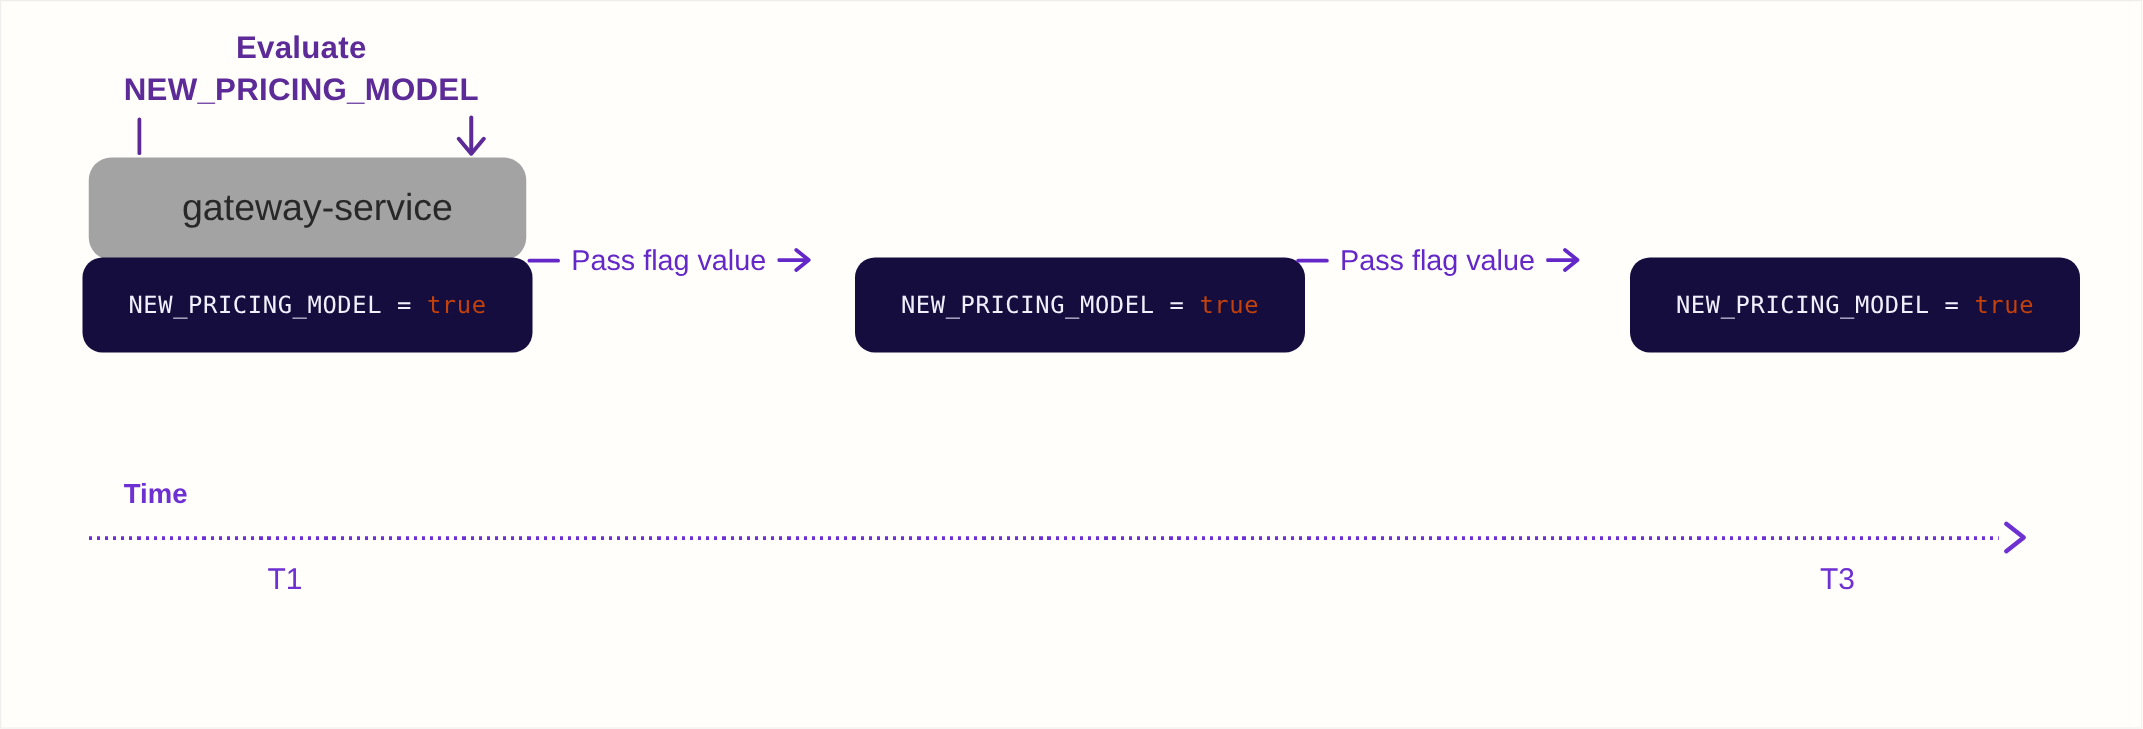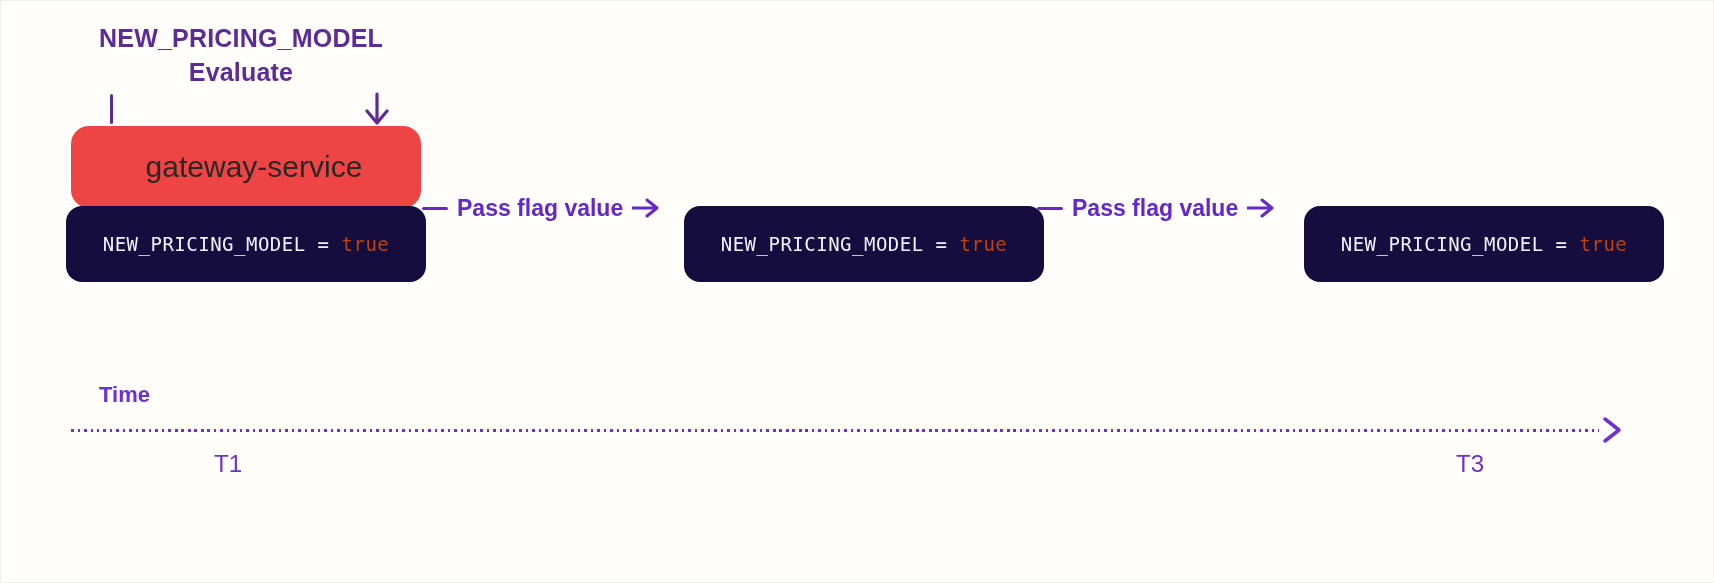--- a/index.html
+++ b/index.html
@@ -18,41 +18,41 @@
   .tick-line {
     position:absolute; left:109px; top:93px; width:3px; height:30px;
     background:#5d2b98; border-radius:2px;
   }
   .down-arrow { position:absolute; left:364px; top:91px; }
 
   
   .service { position:absolute; top:125px; width:350px; height:160px; }
   .service-label {
     position:absolute; left:0; right:0; top:0; height:82px;
-    background:#ef4444; border-radius:18px;
+    background:#a3a3a3; border-radius:18px;
     display:flex; align-items:center; justify-content:center;
     font-size:30px; color:#282828;padding-left:16px;
   }
   .service-code {
     position:absolute; left:-5px; right:-5px; top:80px; height:76px;
     background:#150d3d; border-radius:16px;
     display:flex; align-items:center; justify-content:center;
     font-family:"DejaVu Sans Mono", monospace; font-size:19px;
     color:#f2efff; letter-spacing:0.5px; white-space:pre;
   }
   .code-value { color:#c2410c; }
   .svc-gateway { left:70px; }
   .svc-product { left:688px; }
   .svc-pricing { left:1308px; }
 
   
   .connector {
     position:absolute; top:194px; height:26px;
     display:flex; align-items:center; gap:9px;
-    color:#6428c8; font-weight:bold; font-size:23px; white-space:nowrap;
+    color:#6428c8; font-weight:normal; font-size:23px; white-space:nowrap;
   }
   .connector-dash { width:26px; height:3px; background:#6428c8; border-radius:2px; }
   .connector-1 { left:421px; }
   .connector-2 { left:1036px; }
 
   
   .time-label {
     position:absolute; left:70px; top:381px;
     color:#6d30d2; font-weight:bold; font-size:22px;margin-left:28px;
   }
@@ -68,22 +68,22 @@
   .t1 { left:213px; }
   .t2 { left:920px; }
   .t3 { left:1455px; }
 </style>
 </head>
 <body>
 
 <div class="canvas">
 
   <div class="eval-annotation">
+    <div>Evaluate</div>
     <div>NEW_PRICING_MODEL</div>
-    <div>Evaluate</div>
   </div>
   <div class="tick-line"></div>
   <svg class="down-arrow" width="24" height="34" viewBox="0 0 24 34">
     <path d="M12 2 L12 29" stroke="#5d2b98" stroke-width="3.2" fill="none" stroke-linecap="round"></path>
     <path d="M2 19 L12 31 L22 19" stroke="#5d2b98" stroke-width="3.2" fill="none" stroke-linecap="round" stroke-linejoin="round"></path>
   </svg>
 
   <div class="service svc-gateway">
     <div class="service-label">gateway-service</div>
     <div class="service-code"><span>NEW_PRICING_MODEL = </span><span class="code-value">true</span></div>

